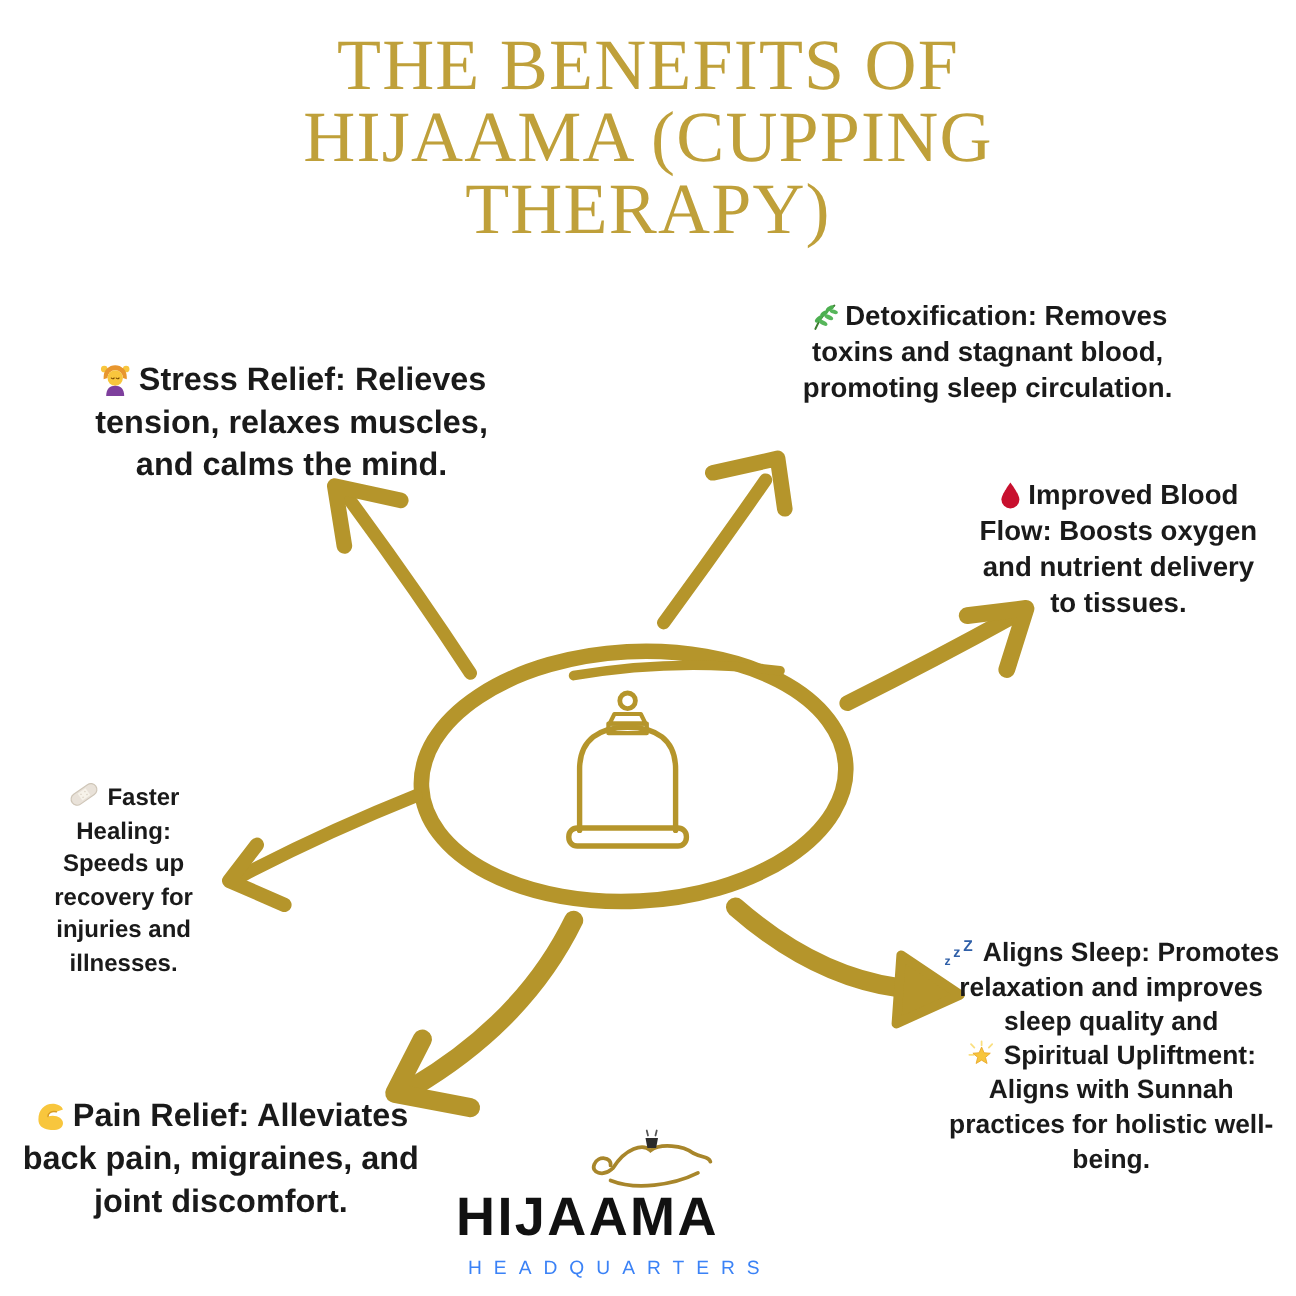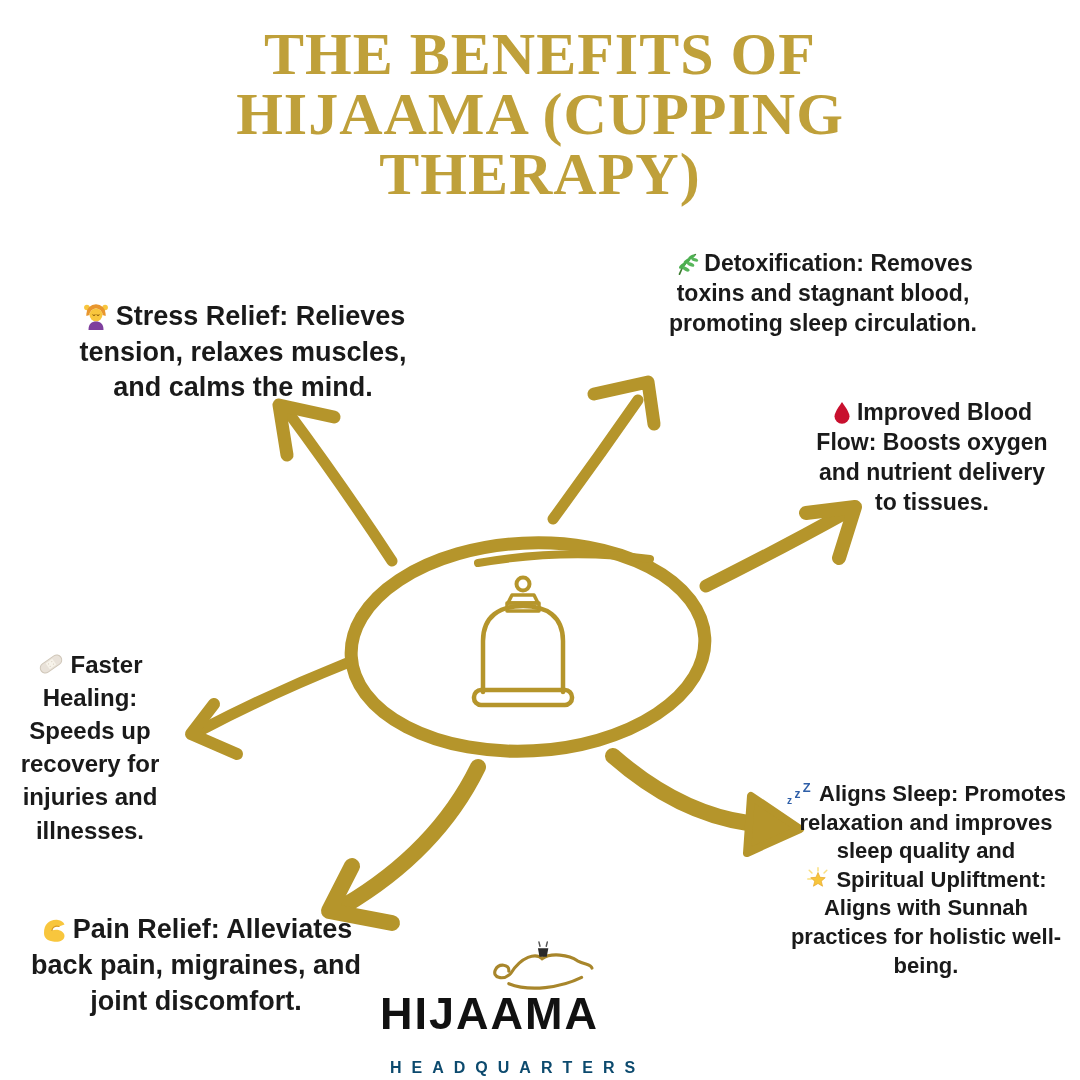--- a/index.html
+++ b/index.html
@@ -10,41 +10,41 @@
   }
   .overlay{position:absolute;left:0;top:0;width:1080px;height:1080px;}
   .arrow{stroke:var(--gold);fill:none;stroke-linecap:round;stroke-linejoin:round;}
   .arrow-solid{fill:var(--gold);stroke:var(--gold);stroke-linejoin:round;}
   .sketch{stroke:var(--gold);fill:none;stroke-linecap:round;}
   .cup{stroke:var(--gold);fill:none;stroke-linecap:round;stroke-linejoin:round;}
 
   .page-title{
     position:absolute;left:50%;transform:translateX(-50%);top:24px;width:660px;
     text-align:center;font-family:"Liberation Serif","DejaVu Serif",serif;
-    font-weight:700;font-size:60px;line-height:1.0;letter-spacing:1px;
+    font-weight:400;font-size:60px;line-height:1.0;letter-spacing:1px;
     color:var(--gold-title);white-space:pre-line;
   }
   .benefit{
     position:absolute;font-weight:700;color:var(--text);text-align:center;
   }
   .benefit .txt{white-space:pre-line;}
   .emoji{display:inline-block;vertical-align:-5px;margin-right:5px;line-height:0;}
   .b-stress  {left:48px;  top:266px; width:390px; font-size:27px; line-height:1.32;margin-top:33px;}
   .b-detox   {left:628px; top:248px; width:390px; font-size:23px; line-height:1.31;}
   .b-blood   {left:782px; top:397px; width:300px; font-size:23px; line-height:1.31;}
-  .b-healing {left:0px;   top:648px; width:180px; font-size:24px; line-height:1.38;}
-  .b-pain    {left:0px;   top:912px; width:368px; font-size:27px; line-height:1.33;padding-left:12px;}
+  .b-healing {left:13px;   top:648px; width:180px; font-size:20px; line-height:1.38;}
+  .b-pain    {left:0px;   top:912px; width:368px; font-size:27px; line-height:1.33;}
   .b-sleep   {left:770px; top:780px; width:312px; font-size:22px; line-height:1.30;}
   .seg{display:block;}
 
   .logo{position:absolute;left:50%;transform:translateX(-50%);top:940px;width:320px;text-align:left;}
   .logo-illustration{display:block;margin:0 auto -2px auto;}
   .squig{stroke:#A8862B;fill:none;stroke-linecap:round;stroke-width:3;}
   .logo-name{font-size:45px;font-weight:800;letter-spacing:2px;color:var(--logo-text);line-height:1.05;}
-  .logo-tagline{font-size:16px;font-weight:700;letter-spacing:10px;color:#0c4a6e;margin-top:22px;margin-left:10px;}
+  .logo-tagline{font-size:16px;font-weight:400;letter-spacing:10px;color:#3b82f6;margin-top:12px;margin-left:10px;}
 </style>
 </head>
 <body>
 
 <div id="canvas" style="--gold: #B5952B; --gold-title: #BFA03A; --text: #1A1A1A; --logo-text: #111111;">
 
   <svg class="overlay" viewBox="0 0 1080 1080" aria-hidden="true">
 
     <g>
       <ellipse class="sketch" cx="528" cy="647" rx="177" ry="104" stroke-width="13" transform="rotate(-3 528 647)"></ellipse>

